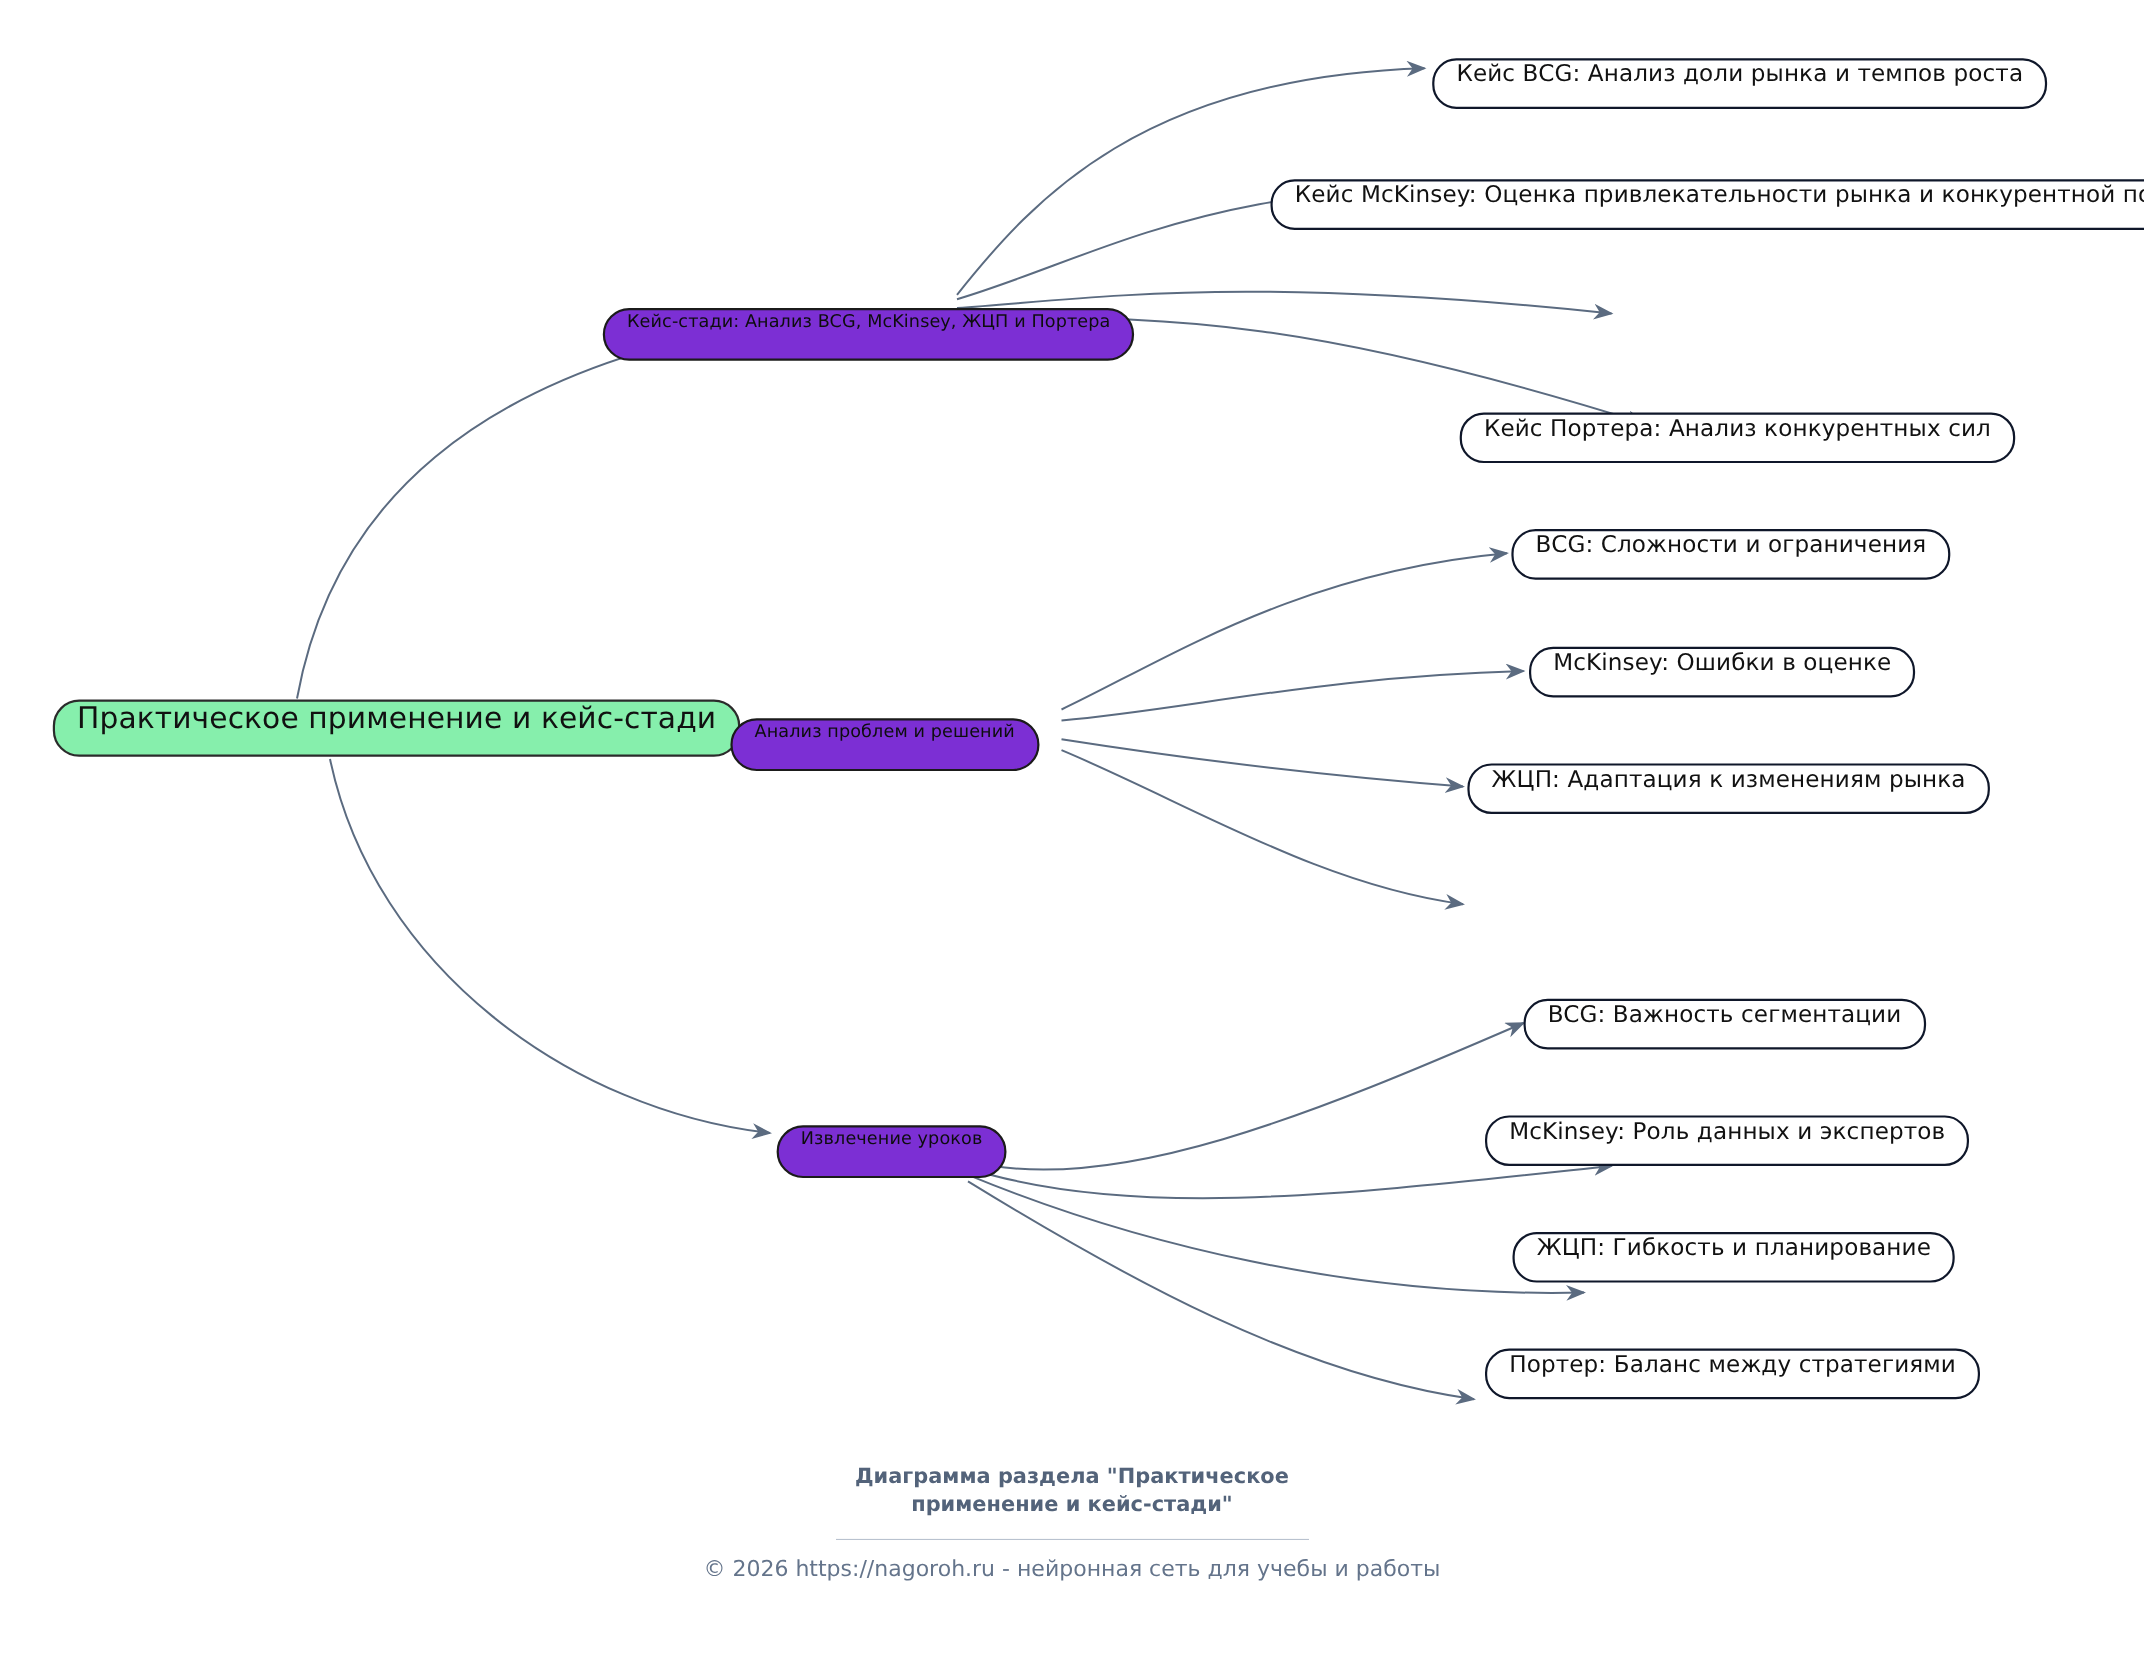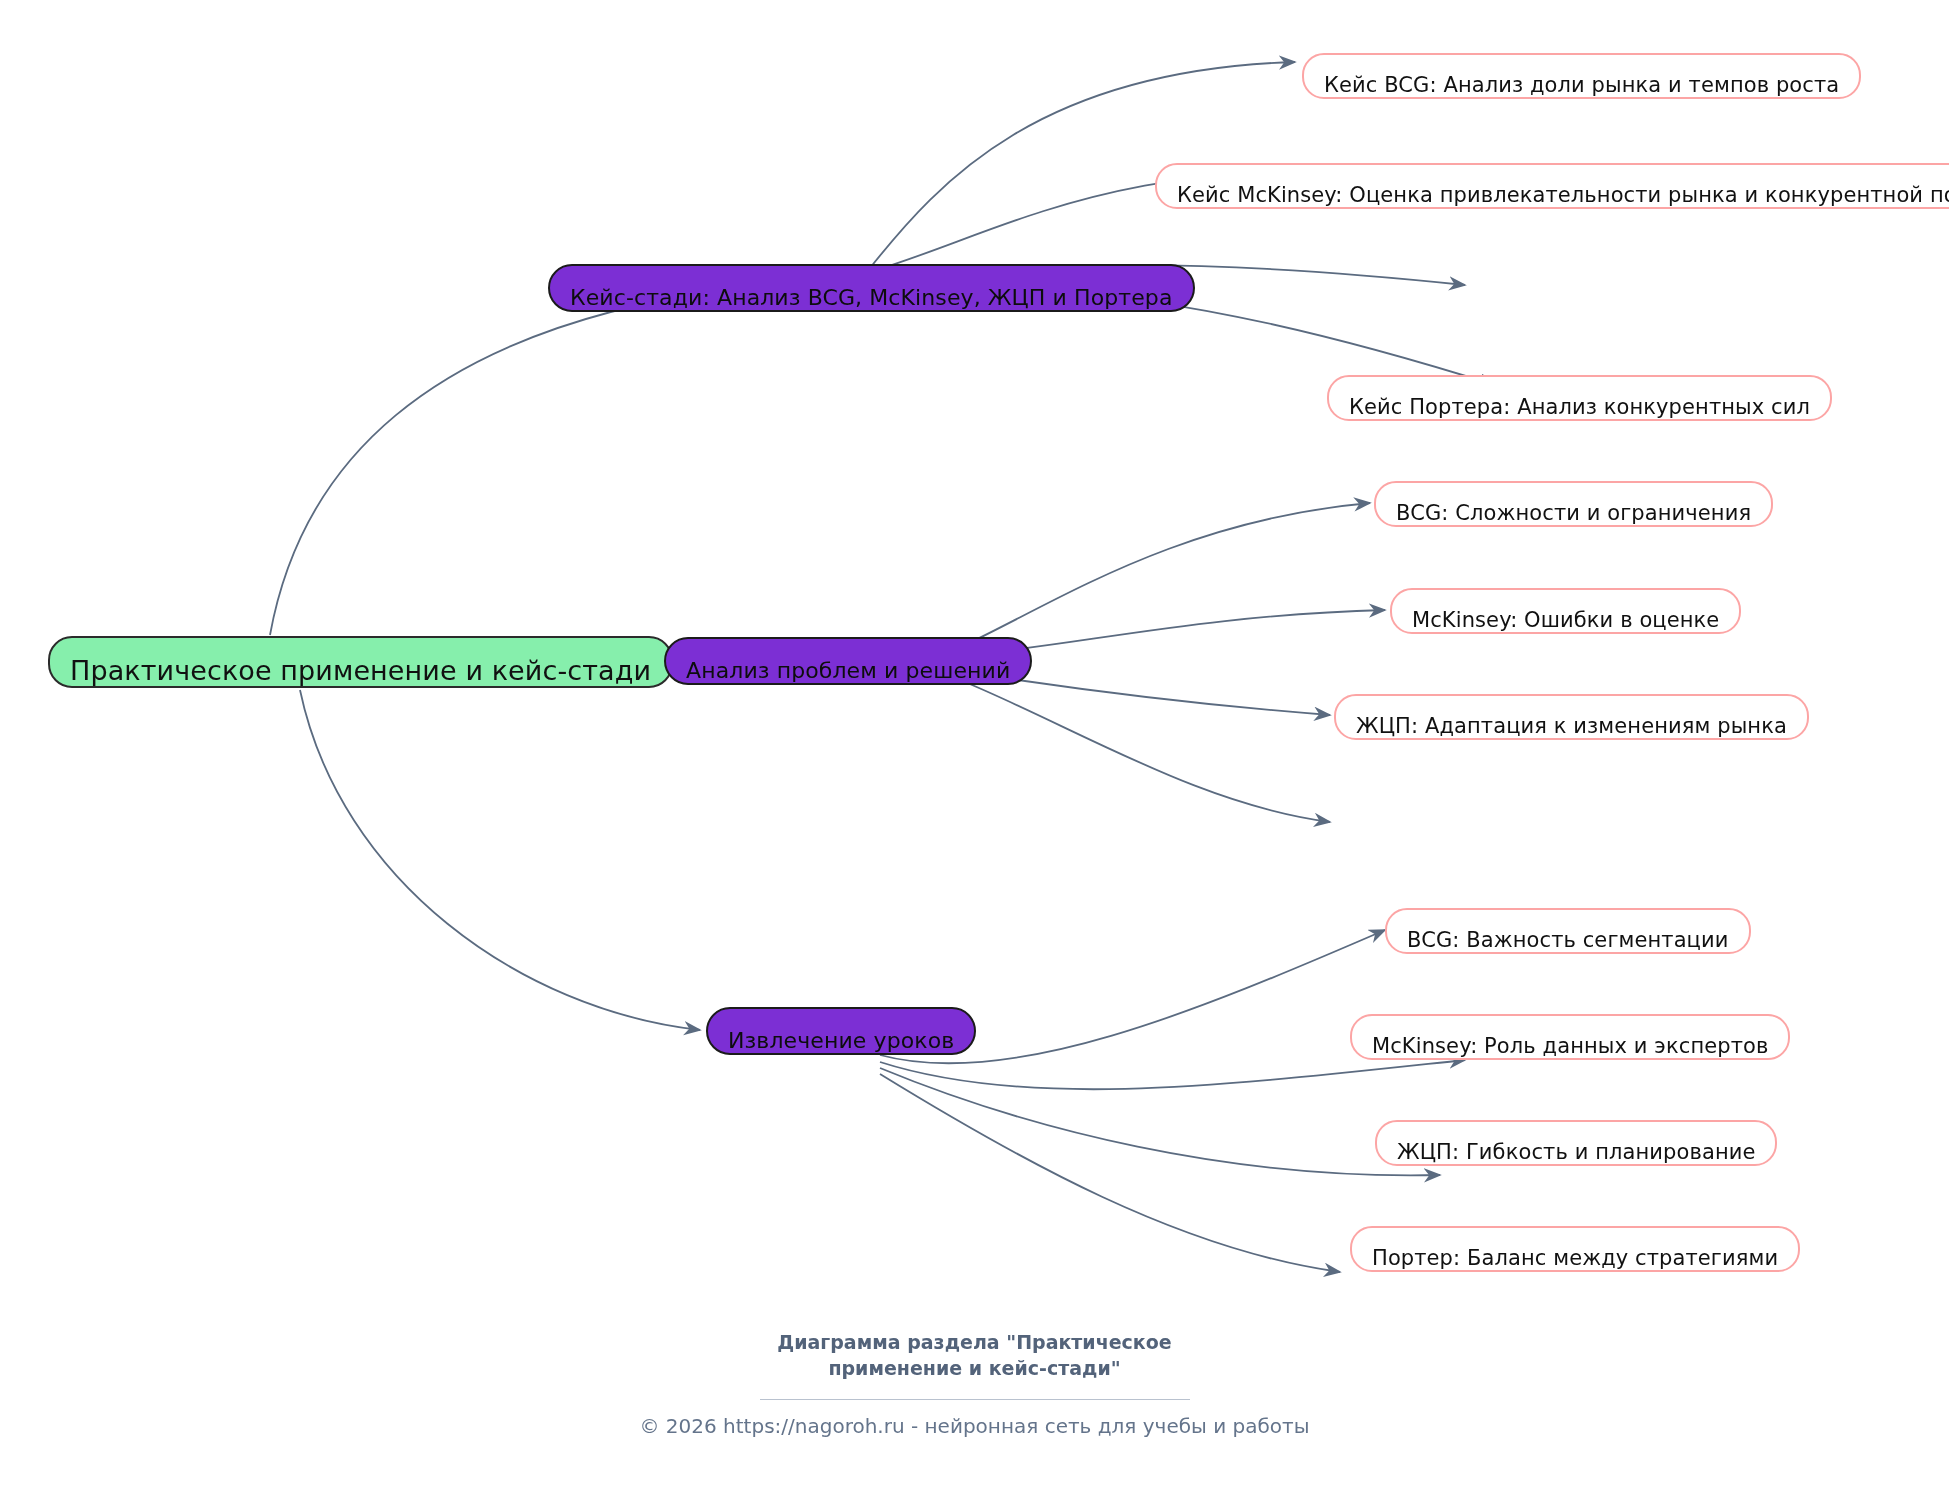--- a/index.html
+++ b/index.html
@@ -22,46 +22,47 @@
     left: 0;
     top: 0;
     width: 1949px;
     height: 1511px;
     pointer-events: none;
   }
   .node {
     position: absolute;
     box-sizing: border-box;
     display: flex;
-    align-items: flex-end;
+    align-items: flex-start;
     justify-content: center;
     white-space: nowrap;
-    border: 2px solid #fca5a5;
+    border: 2px solid #0f172a;
     border-radius: 22px;
     font-size: 21px;
     color: #111111;
     letter-spacing: 0.1px;
     padding: 0 20px;
     height: 46px;
     background: #ffffff;
   }
   .node.root {
     background: #86efac;
     border-color: #2b2b2b;
     border-radius: 24px;
     height: 52px;
     font-size: 27px;
   }
   .node.branch {
     background: #7C2FD4;
     border-color: #1b1b1b;
     border-radius: 24px;
     height: 48px;
-    font-size: 22px;
+    font-size: 16px;
     color: #0d0d0d;
+    margin-top: 16px;
   }
   .node.leaf {
     background: #ffffff;
   }
   #footer {
     position: absolute;
     left: 0;
     top: 1330px;
     width: 1949px;
     text-align: center;

